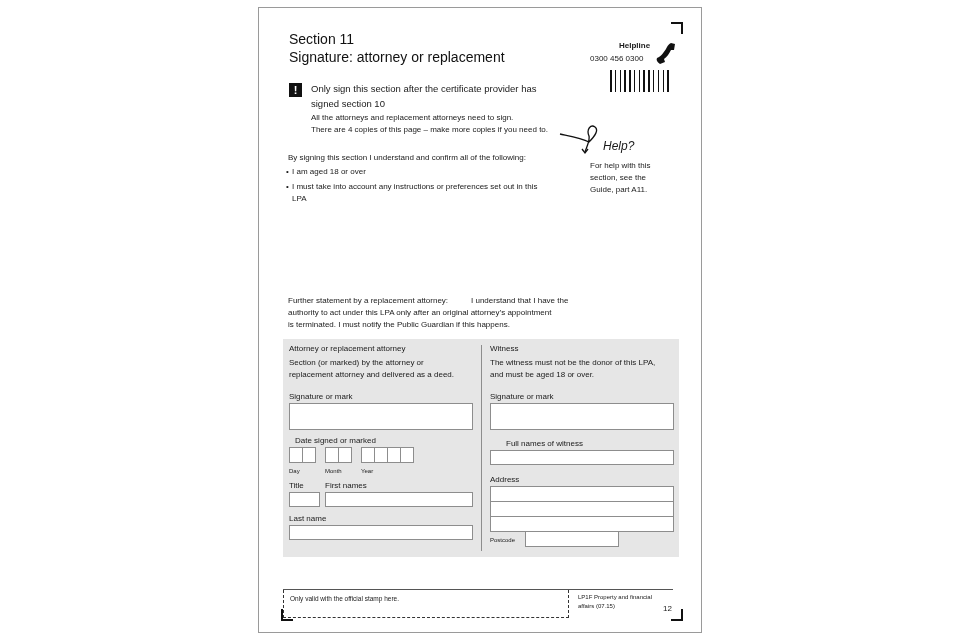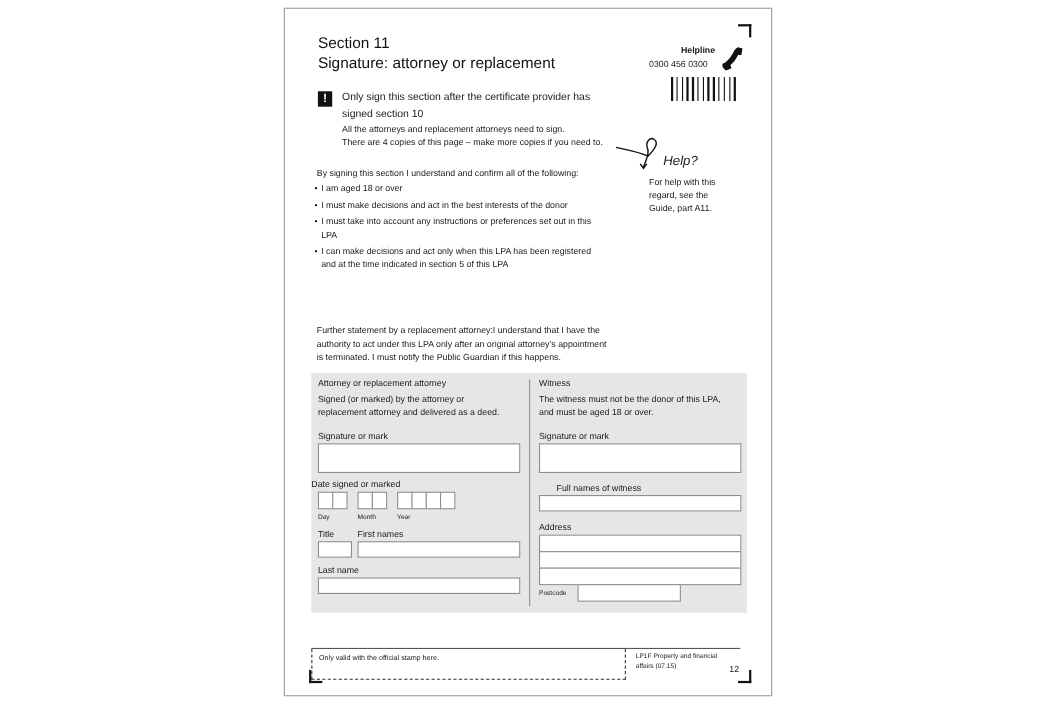--- a/index.html
+++ b/index.html
@@ -58,44 +58,42 @@
   <div class="abs med" style="left:52px; top:73px; width:230px;">Only sign this section after the certificate provider has signed section 10</div>
   <div class="abs small" style="left:52px; top:104px;">All the attorneys and replacement attorneys need to sign.</div>
   <div class="abs small" style="left:52px; top:116px;">There are 4 copies of this page – make more copies if you need to.</div>
 
   <svg class="abs" style="left:300px; top:116px;" width="50" height="32" viewBox="0 0 50 32">
     <path d="M1 10 C10 12 22 14 30 18 C36 12 40 6 36 3 C32 0 27 5 30 12 C31 17 28 22 26 28" fill="none" stroke="#111" stroke-width="1.3"></path>
     <path d="M23 25 L26 29 L29 25" fill="none" stroke="#111" stroke-width="1.3"></path>
   </svg>
   <div class="abs" style="left:344px; top:131px; font-size:12px; font-style:italic;">Help?</div>
   <div class="abs small" style="left:331px; top:152px;">For help with this</div>
-  <div class="abs small" style="left:331px; top:164px;">regard, see the</div>
+  <div class="abs small" style="left:331px; top:164px;">section, see the</div>
   <div class="abs small" style="left:331px; top:176px;">Guide, part A11.</div>
 
   <div class="abs small" style="left:29px; top:144px;">By signing this section I understand and confirm all of the following:</div>
   <div class="abs" style="left:27px; top:158px; width:262px;">
     <div class="bul" style="margin-bottom:3px;">I am aged 18 or over</div>
-    <div class="bul" style="margin-bottom:3px;">I must make decisions and act in the best interests of the donor</div>
     <div class="bul" style="margin-bottom:3px;">I must take into account any instructions or preferences set out in this LPA</div>
-    <div class="bul" style="margin-bottom:3px;">I can make decisions and act only when this LPA has been registered and at the time indicated in section 5 of this LPA</div>
   </div>
   <div class="abs small" style="left:29px; top:287px;">Further statement by a replacement attorney:</div>
-  <div class="abs small" style="left:189px; top:287px;">I understand that I have the</div>
+  <div class="abs small" style="left:212px; top:287px;">I understand that I have the</div>
   <div class="abs small" style="left:29px; top:299px;">authority to act under this LPA only after an original attorney’s appointment</div>
   <div class="abs small" style="left:29px; top:311px;">is terminated. I must notify the Public Guardian if this happens.</div>
 
   <div class="grey">
     <div class="abs" style="left:198px; top:6px; width:1px; height:206px; background:#8d8d8d;"></div>
 
     <div class="lab" style="left:6px; top:5px;">Attorney or replacement attorney</div>
-    <div class="lab" style="left:6px; top:19px;">Signed (or marked) by the attorney or</div>
+    <div class="lab" style="left:6px; top:19px;">Section (or marked) by the attorney or</div>
     <div class="lab" style="left:6px; top:31px;">replacement attorney and delivered as a deed.</div>
     <div class="lab" style="left:6px; top:53px;">Signature or mark</div>
     <div class="box" style="left:6px; top:64px; width:184px; height:27px;"></div>
-    <div class="lab" style="left:0; top:97px;">Date signed or marked</div>
+    <div class="lab" style="left:12px; top:97px;">Date signed or marked</div>
     <div class="digits" style="left:6px; top:108px;">
       <span class="digit"></span>
         <span class="digit"></span>
     </div>
     <div class="digits" style="left:42px; top:108px;">
       <span class="digit"></span>
         <span class="digit"></span>
     </div>
     <div class="digits" style="left:78px; top:108px;">
       <span class="digit"></span>

